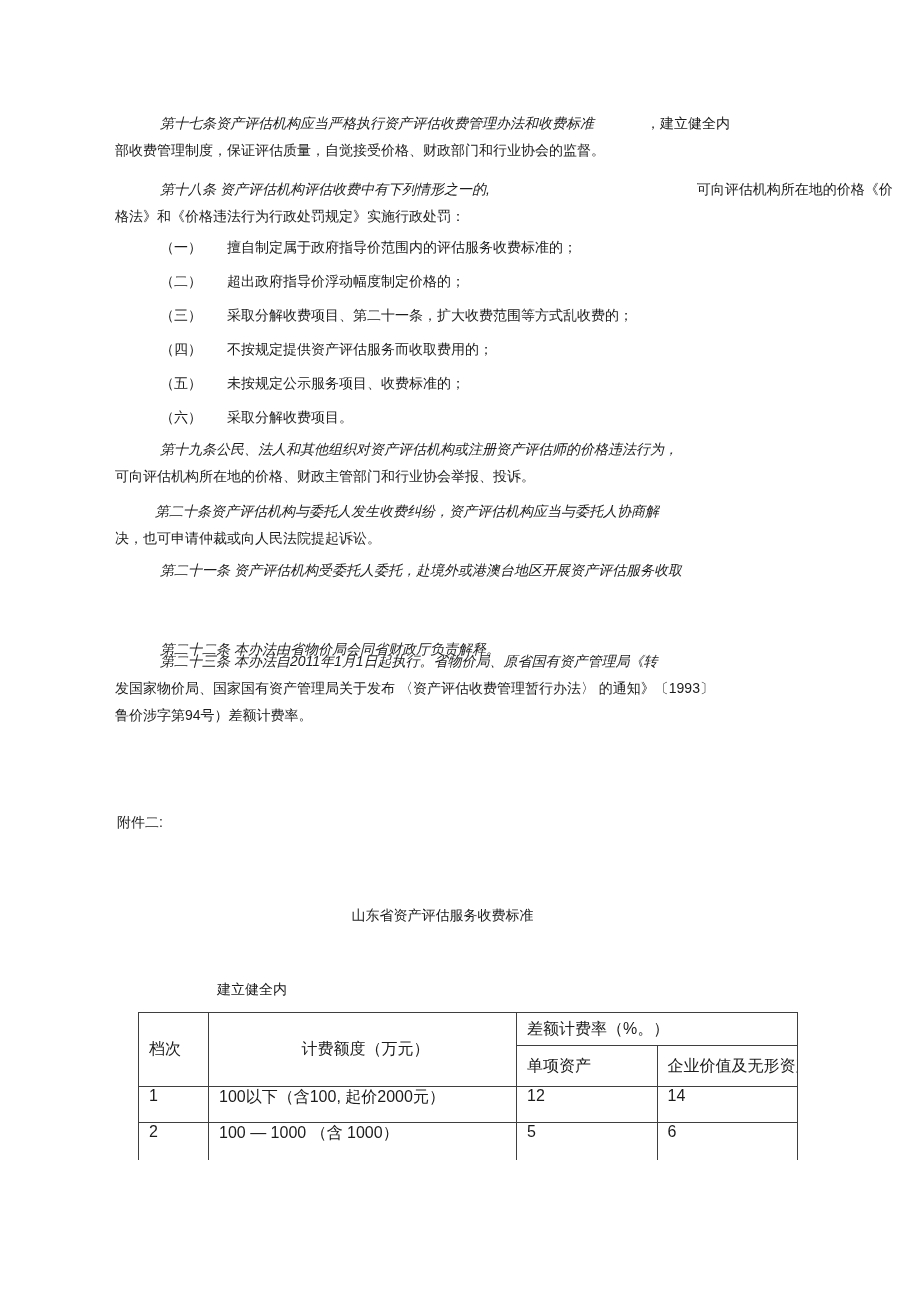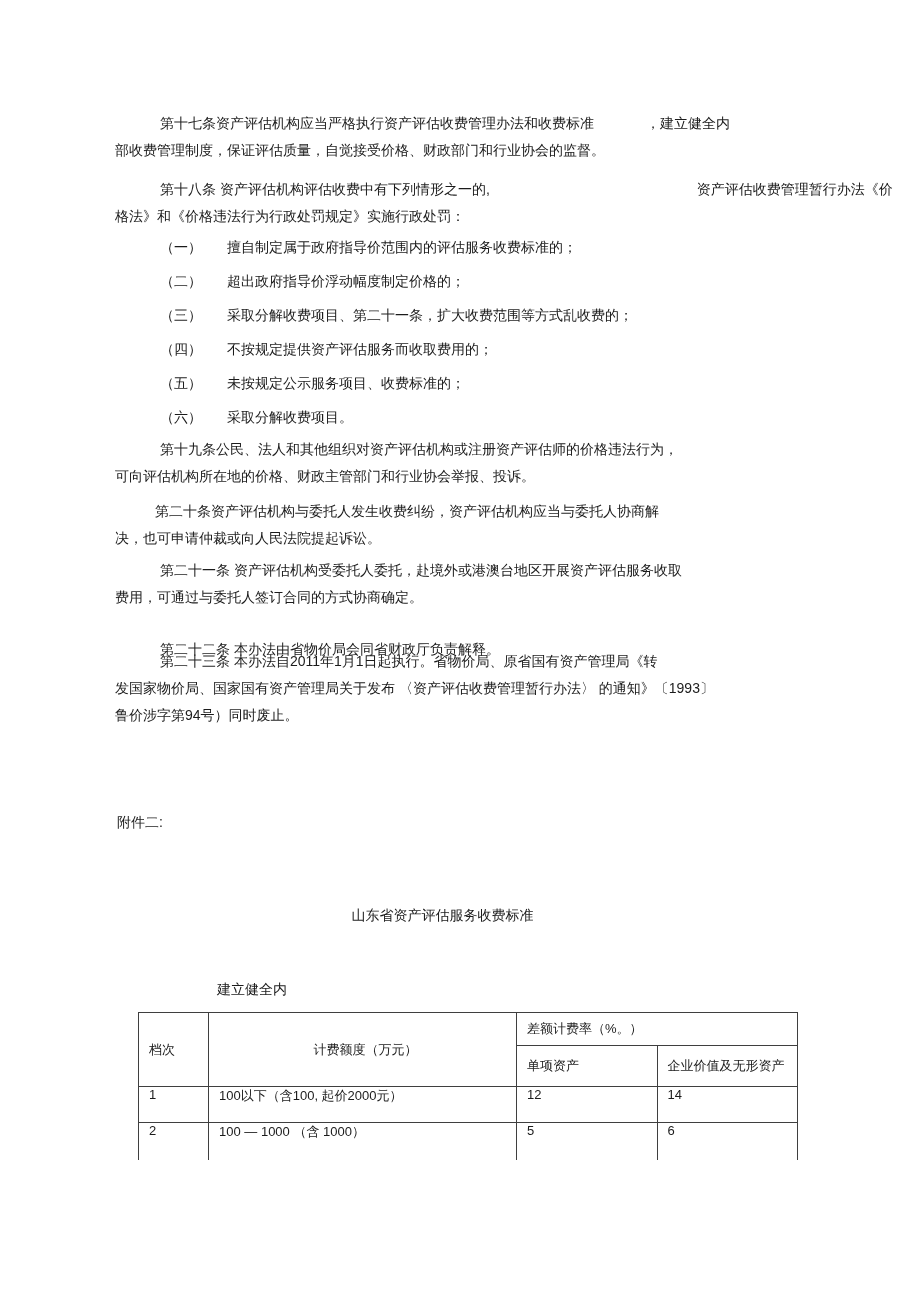--- a/index.html
+++ b/index.html
@@ -4,36 +4,36 @@
 <style>
   html,body { margin:0; padding:0; background:#ffffff; }
   body {
     width:920px; height:1303px;
     font-family:"Liberation Sans", sans-serif;
     color:#1b1b1b; font-size:14px;
   }
   .page { position:relative; width:920px; height:1303px; background:#ffffff; overflow:hidden; }
   .blk { position:absolute; left:115px; line-height:27px; white-space:nowrap; }
   .line { height:27px; }
-  .fl { margin-left:45px; }          
+  .fl { margin-left:45px;font-style:italic; }          
   .gap52 { margin-left:52px; }       
   .gap207 { margin-left:207px; }     
   .item { height:27px; }
   .item-num { margin-left:45px; }
   .item-text { margin-left:25px; }
   .title-blk { position:absolute; left:115px; width:655px; text-align:center; line-height:27px; }
   .caption-blk { position:absolute; left:217px; line-height:27px; }
   .attach-blk { position:absolute; left:117px; line-height:27px; }
 
   .table-clip { position:absolute; left:138px; top:1012px; width:662px; height:148px; overflow:hidden; }
   table.fee { border-collapse:collapse; table-layout:fixed; width:660px; }
   table.fee td {
     border:1px solid #3f3f3f;
     padding:0 4px 0 10px;
-    font-size:13px;
+    font-size:16px;
     overflow:hidden;
     white-space:nowrap;
   }
   td.c-rank   { width:55px; }
   td.c-amount { width:293px;text-align:center; }
   td.c-single { width:113px; }
   td.c-enter  { width:196px; }
   tr.hr1 { height:33px; }
   tr.hr2 { height:41px; }
   tr.hr1 td, tr.hr2 td, td.rowspan2 { vertical-align:middle; }
@@ -49,21 +49,21 @@
 <body>
 
 <div class="page">
 
   <div class="blk" style="top:110px">
     <div class="line"><span class="fl">第十七条资产评估机构应当严格执行资产评估收费管理办法和收费标准</span><span class="gap52">，建立健全内</span></div>
     <div class="line">部收费管理制度，保证评估质量，自觉接受价格、财政部门和行业协会的监督。</div>
   </div>
 
   <div class="blk" style="top:176px">
-    <div class="line"><span class="fl">第十八条 资产评估机构评估收费中有下列情形之一的,</span><span class="gap207">资产评估收费管理暂行办法《价</span></div>
+    <div class="line"><span class="fl">第十八条 资产评估机构评估收费中有下列情形之一的,</span><span class="gap207">可向评估机构所在地的价格《价</span></div>
     <div class="line">格法》和《价格违法行为行政处罚规定》实施行政处罚：</div>
   </div>
 
   <div class="blk item" style="top:234px"><span class="item-num">（一）</span><span class="item-text">擅自制定属于政府指导价范围内的评估服务收费标准的；</span></div>
   <div class="blk item" style="top:268px"><span class="item-num">（二）</span><span class="item-text">超出政府指导价浮动幅度制定价格的；</span></div>
   <div class="blk item" style="top:302px"><span class="item-num">（三）</span><span class="item-text">采取分解收费项目、第二十一条，扩大收费范围等方式乱收费的；</span></div>
   <div class="blk item" style="top:336px"><span class="item-num">（四）</span><span class="item-text">不按规定提供资产评估服务而收取费用的；</span></div>
   <div class="blk item" style="top:370px"><span class="item-num">（五）</span><span class="item-text">未按规定公示服务项目、收费标准的；</span></div>
   <div class="blk item" style="top:404px"><span class="item-num">（六）</span><span class="item-text">采取分解收费项目。</span></div>
 
@@ -72,31 +72,30 @@
     <div class="line">可向评估机构所在地的价格、财政主管部门和行业协会举报、投诉。</div>
   </div>
 
   <div class="blk" style="top:498px">
     <div class="line"><span class="fl" style="margin-left:40px">第二十条资产评估机构与委托人发生收费纠纷，资产评估机构应当与委托人协商解</span></div>
     <div class="line">决，也可申请仲裁或向人民法院提起诉讼。</div>
   </div>
 
   <div class="blk" style="top:557px">
     <div class="line"><span class="fl">第二十一条 资产评估机构受委托人委托，赴境外或港澳台地区开展资产评估服务收取</span></div>
-    <div class="line">费用，可通过与委托人签订合同的方式协商确定。</div>
   </div>
 
   <div class="blk" style="top:636px">
     <div class="line"><span class="fl">第二十二条 本办法由省物价局会同省财政厅负责解释。</span></div>
   </div>
 
   <div class="blk" style="top:648px">
     <div class="line"><span class="fl">第二十三条 本办法自2011年1月1日起执行。省物价局、原省国有资产管理局《转</span></div>
     <div class="line">发国家物价局、国家国有资产管理局关于发布 〈资产评估收费管理暂行办法〉 的通知》〔1993〕</div>
-    <div class="line">鲁价涉字第94号）同时废止。</div>
+    <div class="line">鲁价涉字第94号）差额计费率。</div>
   </div>
 
   <div class="attach-blk" style="top:809px">附件二:</div>
 
   <div class="title-blk" style="top:902px">山东省资产评估服务收费标准</div>
 
   <div class="caption-blk" style="top:976px">建立健全内</div>
 
   <div class="table-clip">
     <table class="fee">

